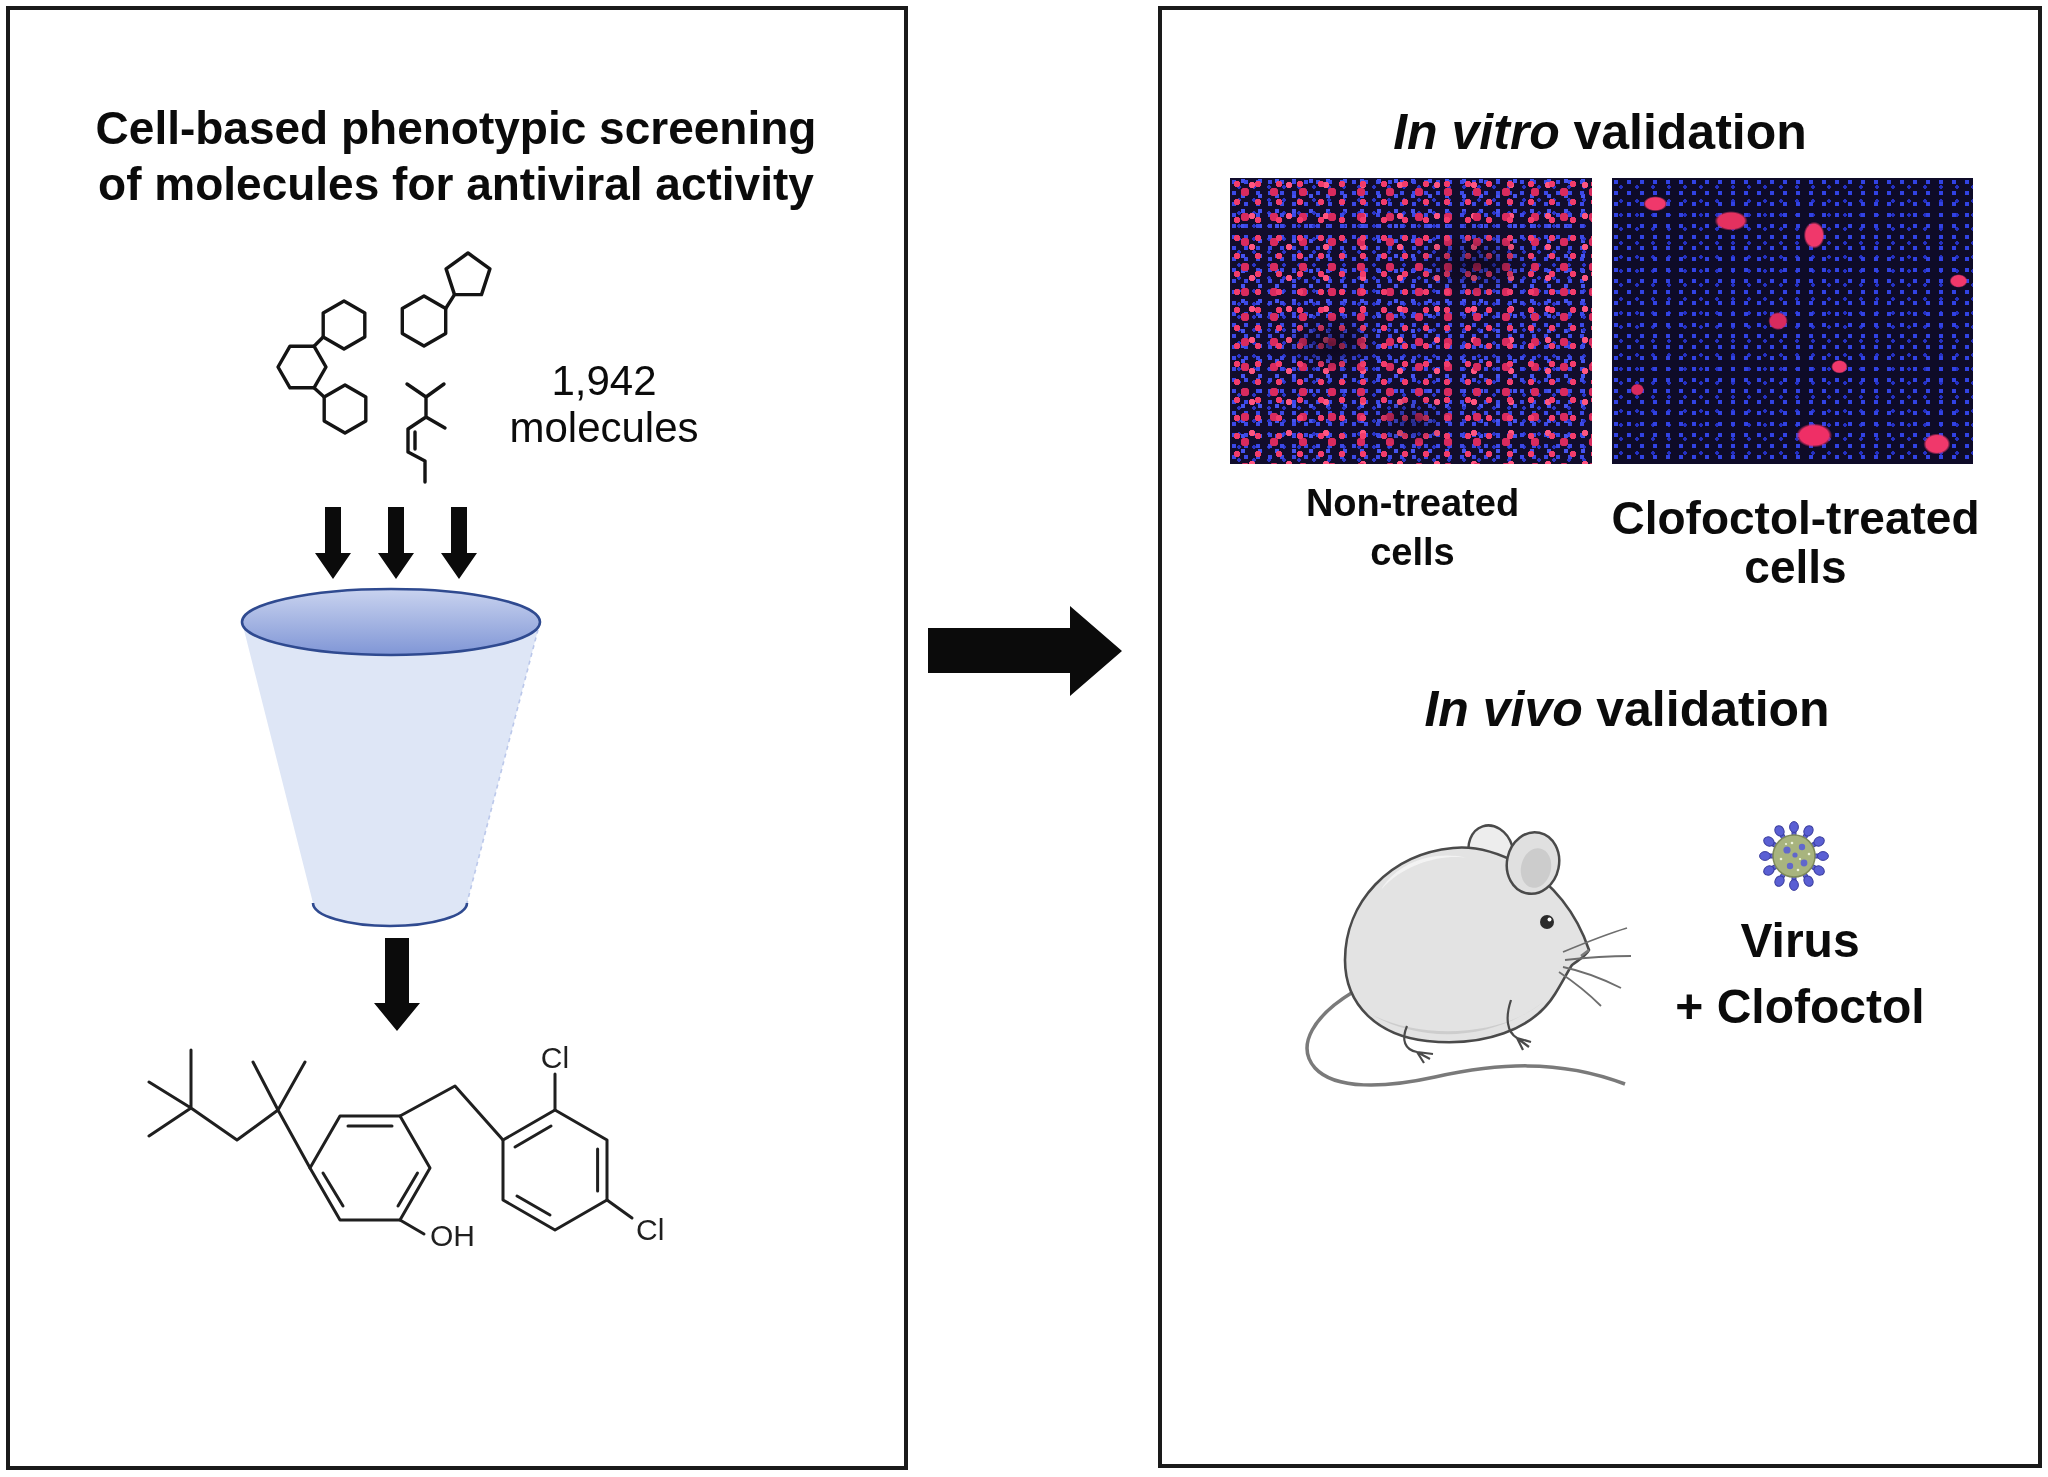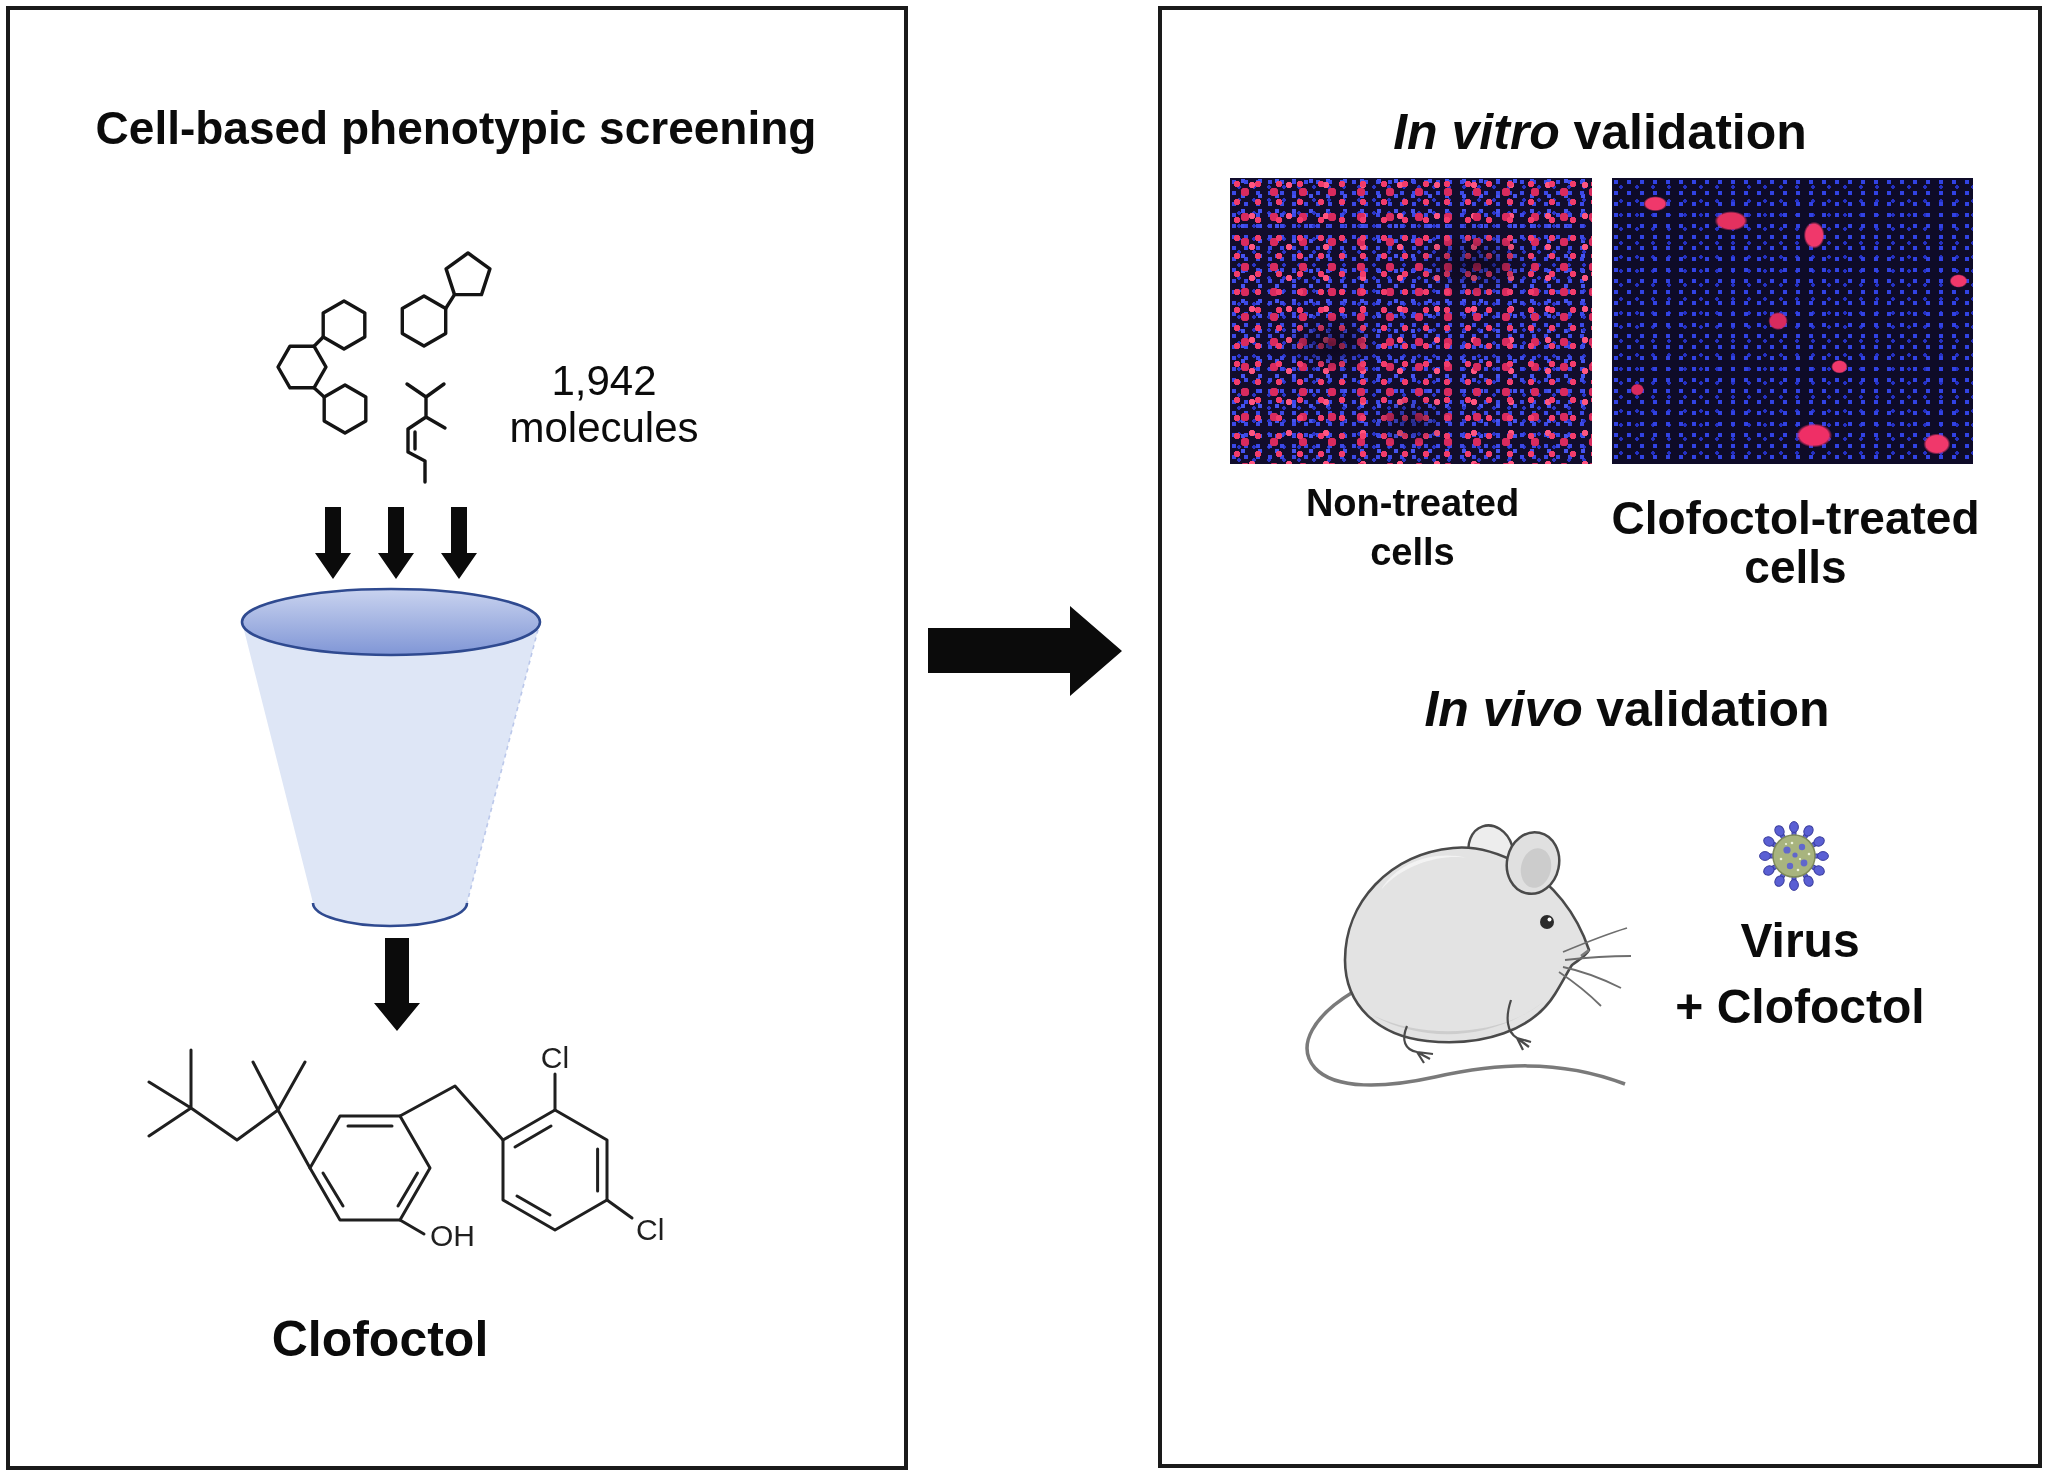--- a/index.html
+++ b/index.html
@@ -67,23 +67,22 @@
   svg text{font-family:"Liberation Sans", sans-serif;}
 </style>
 </head>
 <body>
 
 <div class="canvas">
 
   <div class="panel" id="left-panel"></div>
   <div class="panel" id="right-panel"></div>
 
-  <div class="txt b" id="left-title"><div>Cell-based phenotypic screening</div></div>
+  <div class="txt b" id="left-title"><div>Cell-based phenotypic screening</div><div>of molecules for antiviral activity</div></div>
   <div class="txt" id="lib-count"><div>1,942</div><div>molecules</div></div>
-  <div class="txt b" id="clofoctol-label">Clofoctol</div>
 
   <div class="txt" id="invitro-title"><span class="it">In vitro</span><span class="gap">validation</span></div>
   <div class="txt" id="label-nontreated"><div>Non-treated</div><div>cells</div></div>
   <div class="txt" id="label-treated"><div>Clofoctol-treated</div><div>cells</div></div>
   <div class="txt" id="invivo-title"><span class="it">In vivo</span><span class="gap">validation</span></div>
   <div class="txt" id="virus-label"><div>Virus</div><div>+ Clofoctol</div></div>
 
   <div class="micro" id="micro-nontreated"></div>
   <div class="micro" id="micro-treated"></div>
 

